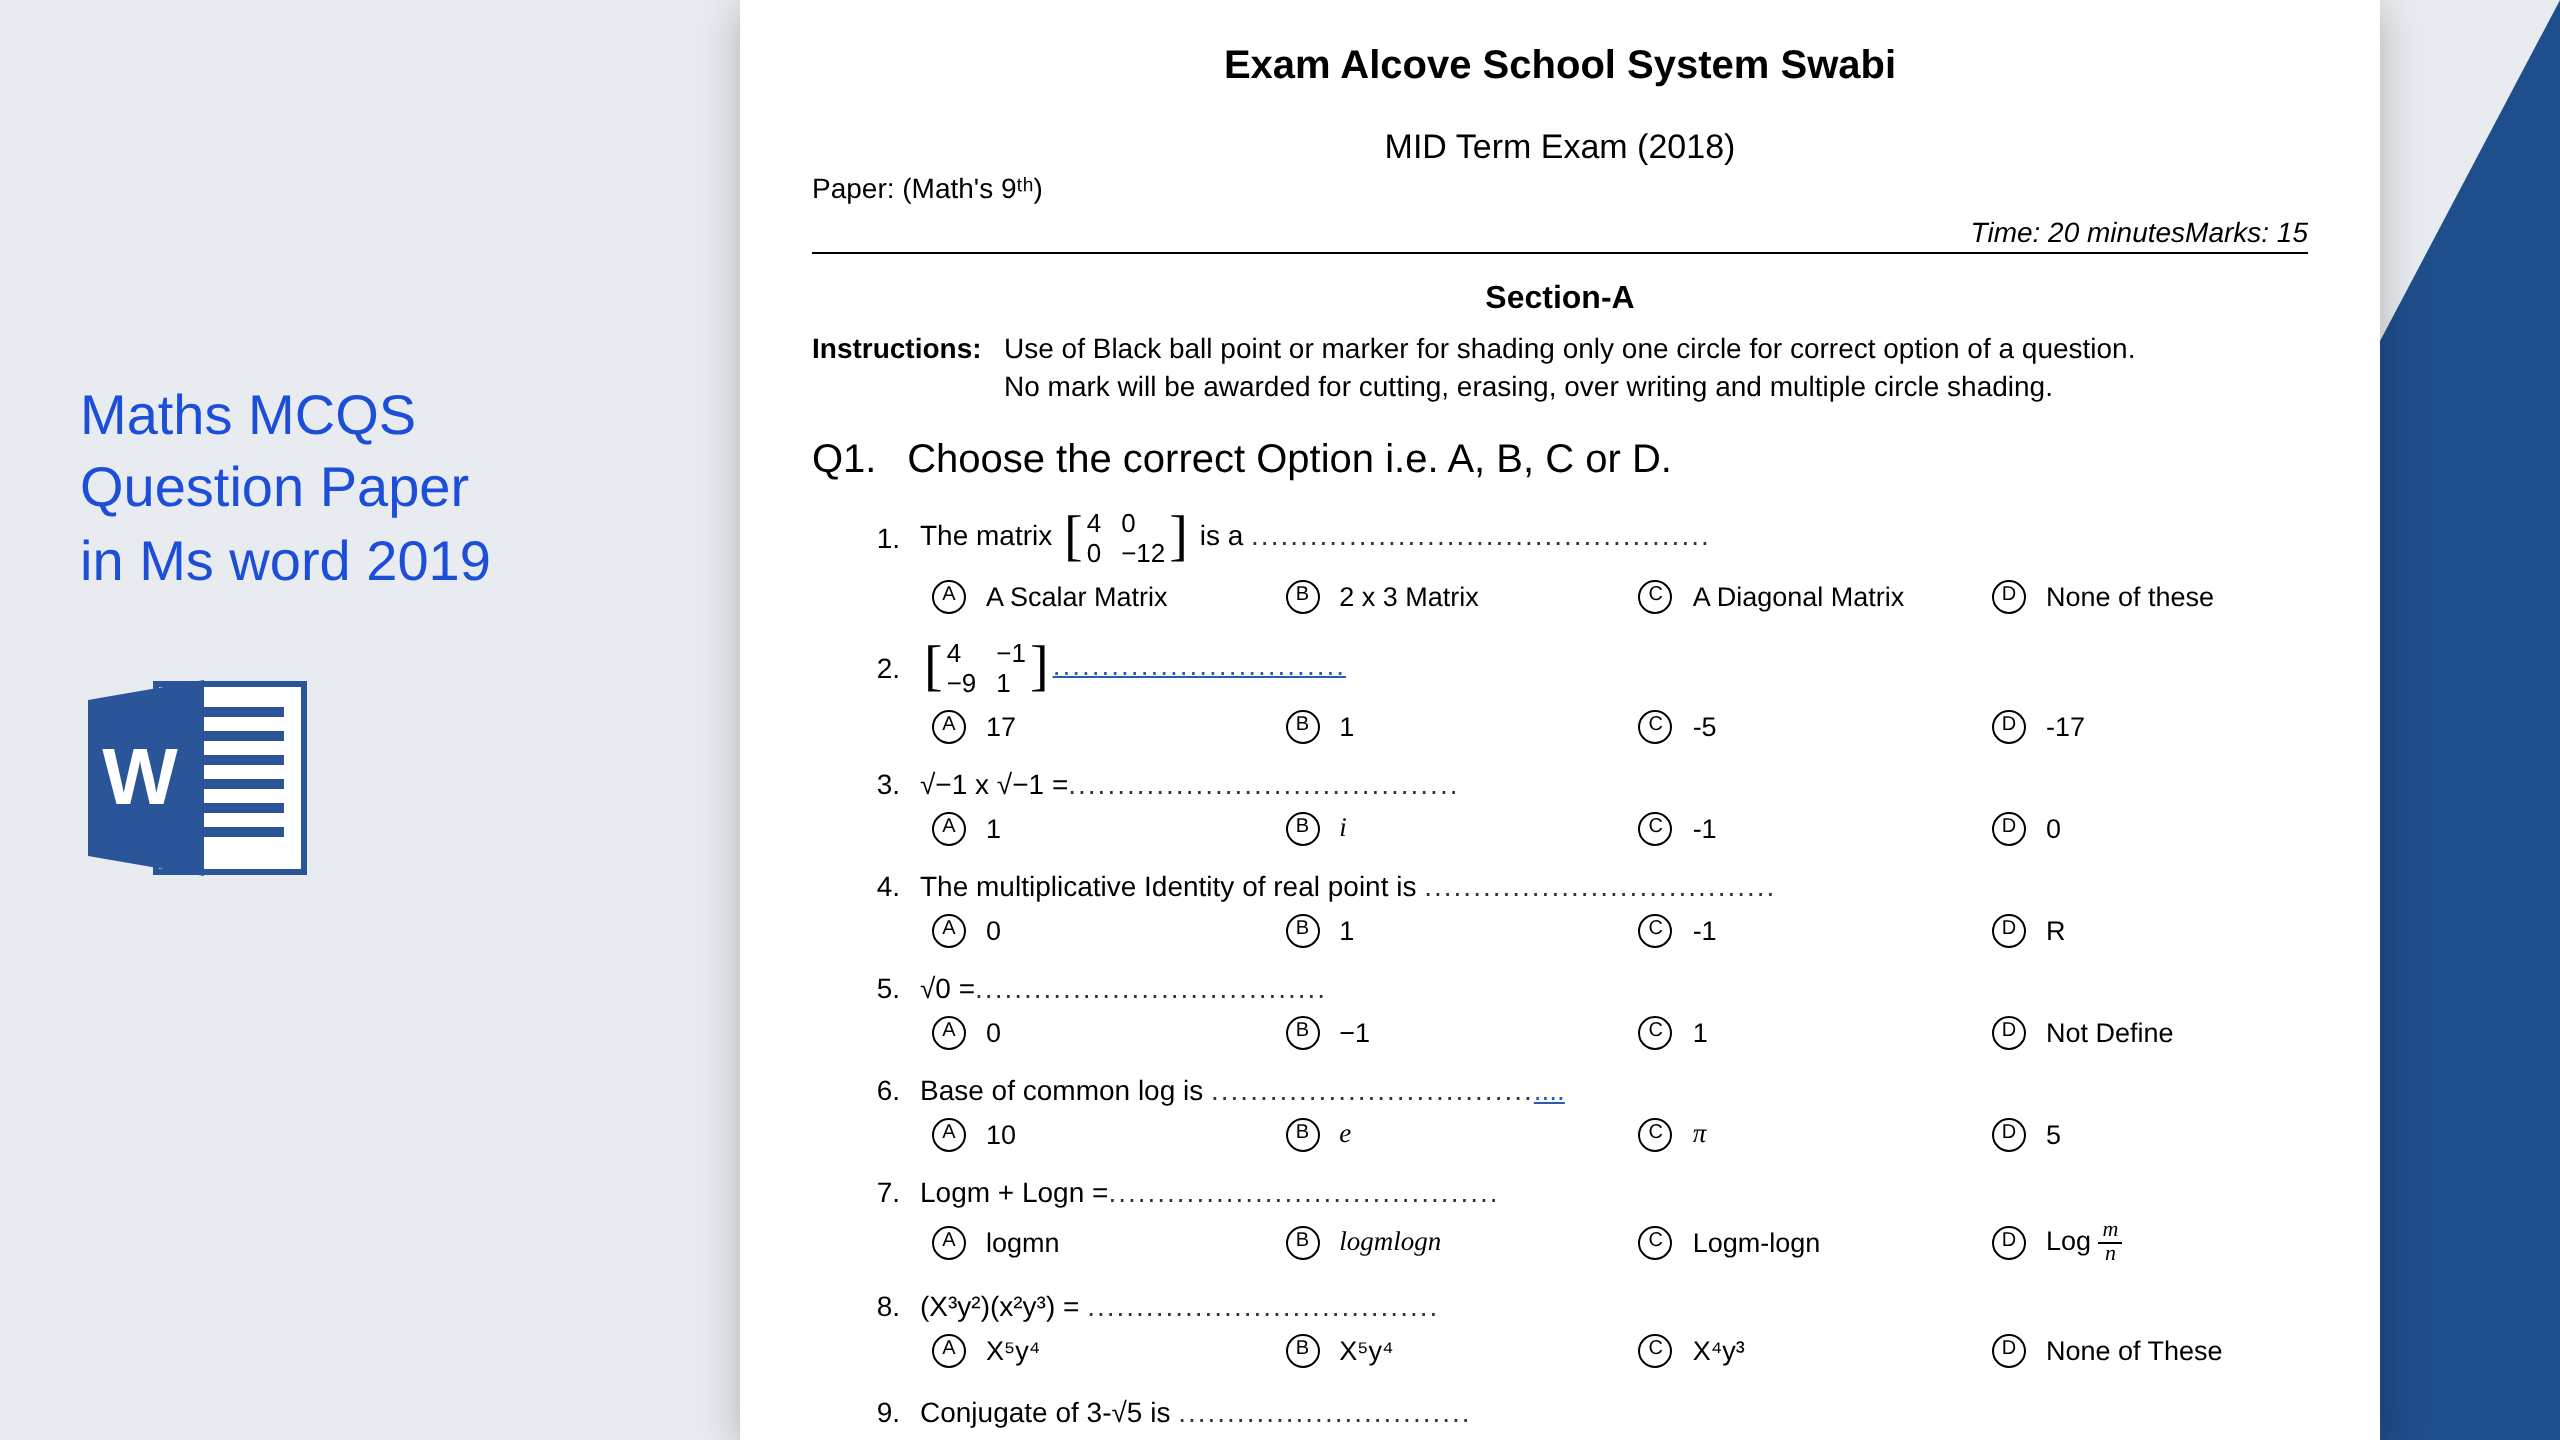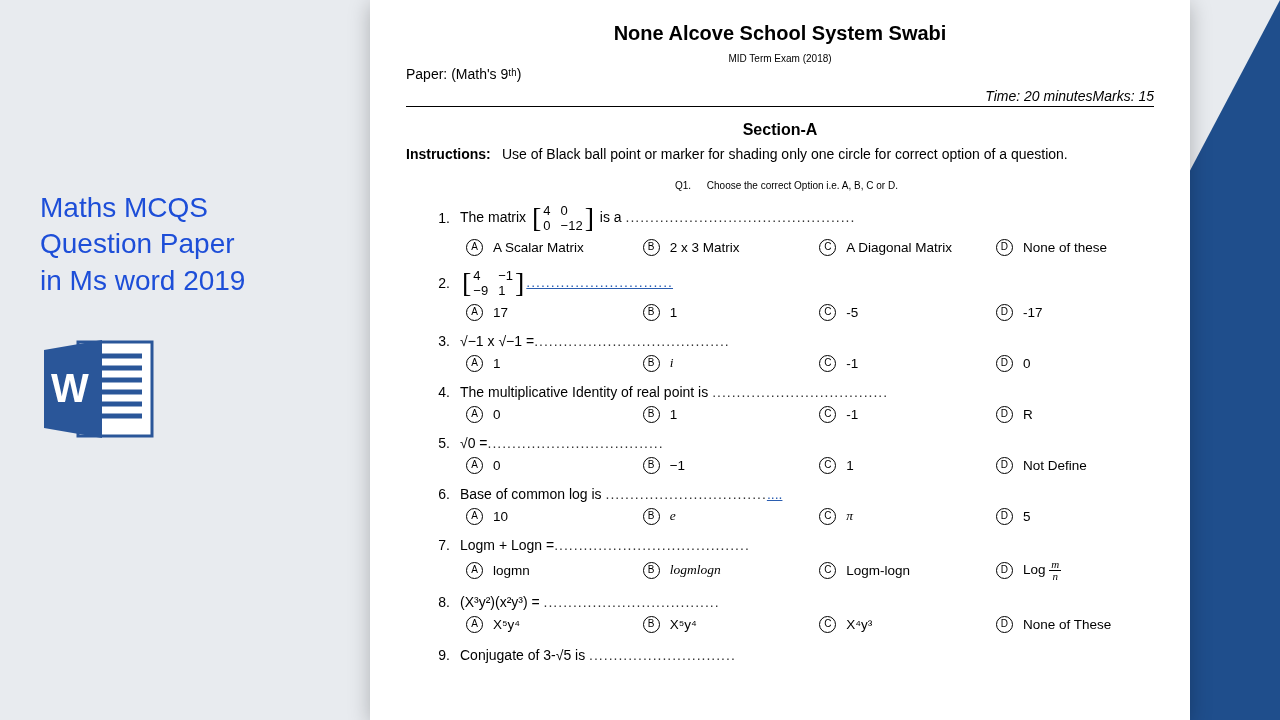--- a/index.html
+++ b/index.html
@@ -28,33 +28,33 @@
     position: absolute; left: 370px; top: 0;
     width: 820px; height: 720px;
     background: #fff;
     box-shadow: 0 4px 20px rgba(0,0,0,.25);
     padding: 22px 36px 0 36px;
     color: #000;
     font-size: 13px;
     overflow: hidden;
   }
   .school { text-align: center; font-weight: 700; font-size: 20px; }
-  .mid    { text-align: center; font-size: 10px; margin-top: 8px; }
+  .mid    { text-align: center; font-size: 17px; margin-top: 19px; }
   .paperln{ text-align: left; font-size: 14px; margin-top: 2px; }
   .meta {
     display: flex; justify-content: flex-end;
     font-size: 14px; margin-top: 6px;
     border-bottom: 1.5px solid #000; padding-bottom: 2px; font-style: italic;
   }
   .section { text-align: center; font-weight: 700; font-size: 16px; margin-top: 14px; }
   .instr {
     display: flex; font-size: 14px; margin-top: 6px; line-height: 1.35;
   }
   .instr b { flex: 0 0 96px; font-weight: 700; }
-  .q1head { font-size: 10px; margin-top: 16px; text-align: center; }
+  .q1head { font-size: 20px; margin-top: 16px; }
 
   .qrow {
     display: flex; margin-top: 12px; font-size: 14px; align-items: center;
   }
   .num { width: 54px; text-align: right; padding-right: 10px; }
   .stem { flex: 1; }
   .dots { letter-spacing: 1px; color: #333; }
   .opts {
     display: flex; margin-top: 6px; padding-left: 60px; font-size: 13.5px;
   }
@@ -103,34 +103,35 @@
       <line x1="50" y1="58" x2="102" y2="58" stroke="#2a5699" stroke-width="5"></line>
       <line x1="50" y1="70" x2="102" y2="70" stroke="#2a5699" stroke-width="5"></line>
       <line x1="50" y1="82" x2="102" y2="82" stroke="#2a5699" stroke-width="5"></line>
       <polygon points="4,16 62,6 62,104 4,94" fill="#2a5699"></polygon>
       <text x="30" y="68" font-family="Arial" font-size="40" font-weight="700" fill="#fff" text-anchor="middle">W</text>
     </svg>
   </div>
 </div>
 
 <div class="paper">
-  <div class="school">None Alcove School System Swabi</div>
+  <div class="school">Exam Alcove School System Swabi</div>
   <div class="mid">MID Term Exam (2018)</div>
   <div class="paperln">Paper: (Math's 9ᵗʰ)</div>
   <div class="meta">
     <span>Time: 20 minutes</span>
     <span>Marks: 15</span>
   </div>
 
   <div class="section">Section-A</div>
 
   <div class="instr">
     <b>Instructions:</b>
     <div>
       <div>Use of Black ball point or marker for shading only one circle for correct option of a question.</div>
+      <div>No mark will be awarded for cutting, erasing, over writing and multiple circle shading.</div>
     </div>
   </div>
 
   <div class="q1head">
     <span style="display:inline-block;width:42px">Q1.</span>
     <span>Choose the correct Option i.e. A, B, C or D.</span>
   </div>
 
   <div class="qrow">
     <div class="num">1.</div>

